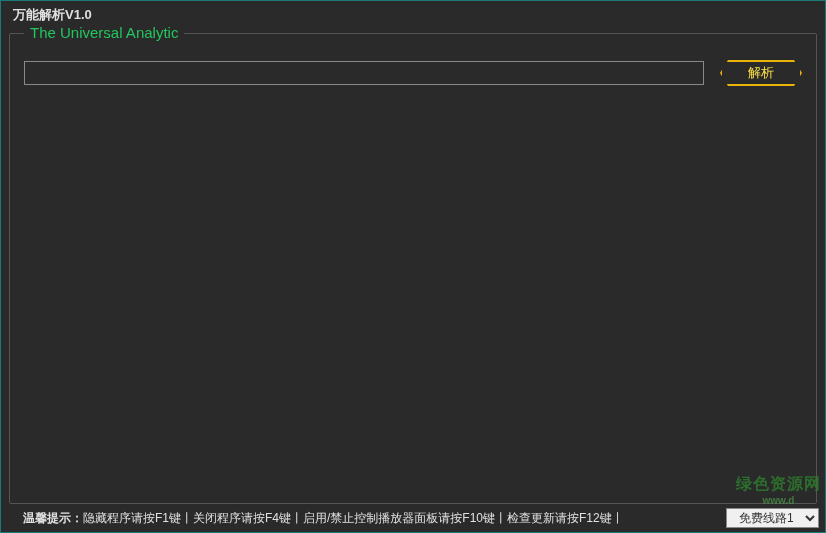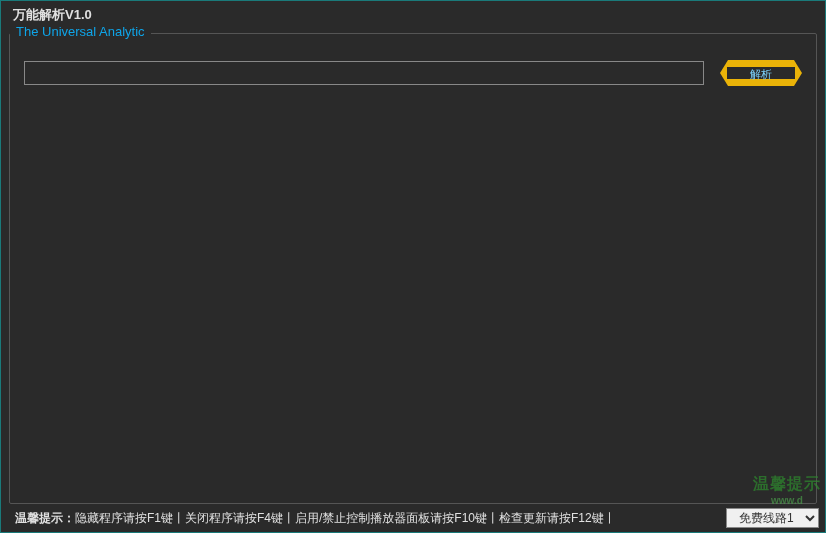--- a/index.html
+++ b/index.html
@@ -31,24 +31,24 @@
       top: 32px;
       left: 8px;
       right: 8px;
       bottom: 28px;
       border: 1px solid #555;
       border-radius: 2px;
     }
     .group-title {
       position: absolute;
       top: -10px;
-      left: 0;
+      left: 14px;
       background: #2a2a2a;
-      color: #0ea5e9;
-      font-size: 13px;
+      color: #22c55e;
+      font-size: 15px;
       padding: 0 6px;
     }
     .input-row {
       display: flex;
       align-items: center;
       padding: 26px 14px 0 14px;
       gap: 16px;
     }
     .url-input {
       flex: 1;
@@ -57,37 +57,37 @@
       border: 1px solid #888;
       color: #e0e0e0;
       padding: 0 6px;
       font-size: 13px;
       outline: none;
     }
     .parse-button {
       width: 82px;
       height: 26px;
       background: #2a2a2a;
-      border: 7px solid #eab308;
-      color: #7dd3fc;
-      font-size: 11px;
+      border: 2px solid #eab308;
+      color: #fde047;
+      font-size: 13px;
       cursor: pointer;
       position: relative;
       clip-path: polygon(8px 0, calc(100% - 8px) 0, 100% 50%, calc(100% - 8px) 100%, 8px 100%, 0 50%);
     }
     .parse-button::before {
       content: "";
       position: absolute;
       inset: 1px;
       border: 1px solid transparent;
     }
     .statusbar {
       position: absolute;
       bottom: 0;
-      left: 0;
+      left: 8px;
       right: 0;
       height: 24px;
       display: flex;
       align-items: center;
       justify-content: space-between;
       padding: 0 6px 4px 14px;
       font-size: 12px;
     }
     .hints {
       color: #e0e0e0;
@@ -133,21 +133,21 @@
 
 <div class="group-box">
   <span class="group-title">The Universal Analytic</span>
   <div class="input-row">
     <input type="text" class="url-input" value="" style="">
     <button class="parse-button">解析</button>
   </div>
 </div>
 
 <div class="watermark">
-  <span>温馨提示</span>
+  <span>绿色资源网</span>
   <span class="sub">www.d</span>
 </div>
 
 <div class="statusbar">
   <div class="hints">
     <span class="prefix">温馨提示：</span><span>隐藏程序请按F1键丨关闭程序请按F4键丨启用/禁止控制播放器面板请按F10键丨检查更新请按F12键丨</span>
   </div>
   <select class="line-select">
     <option>免费线路1</option>
   </select>

